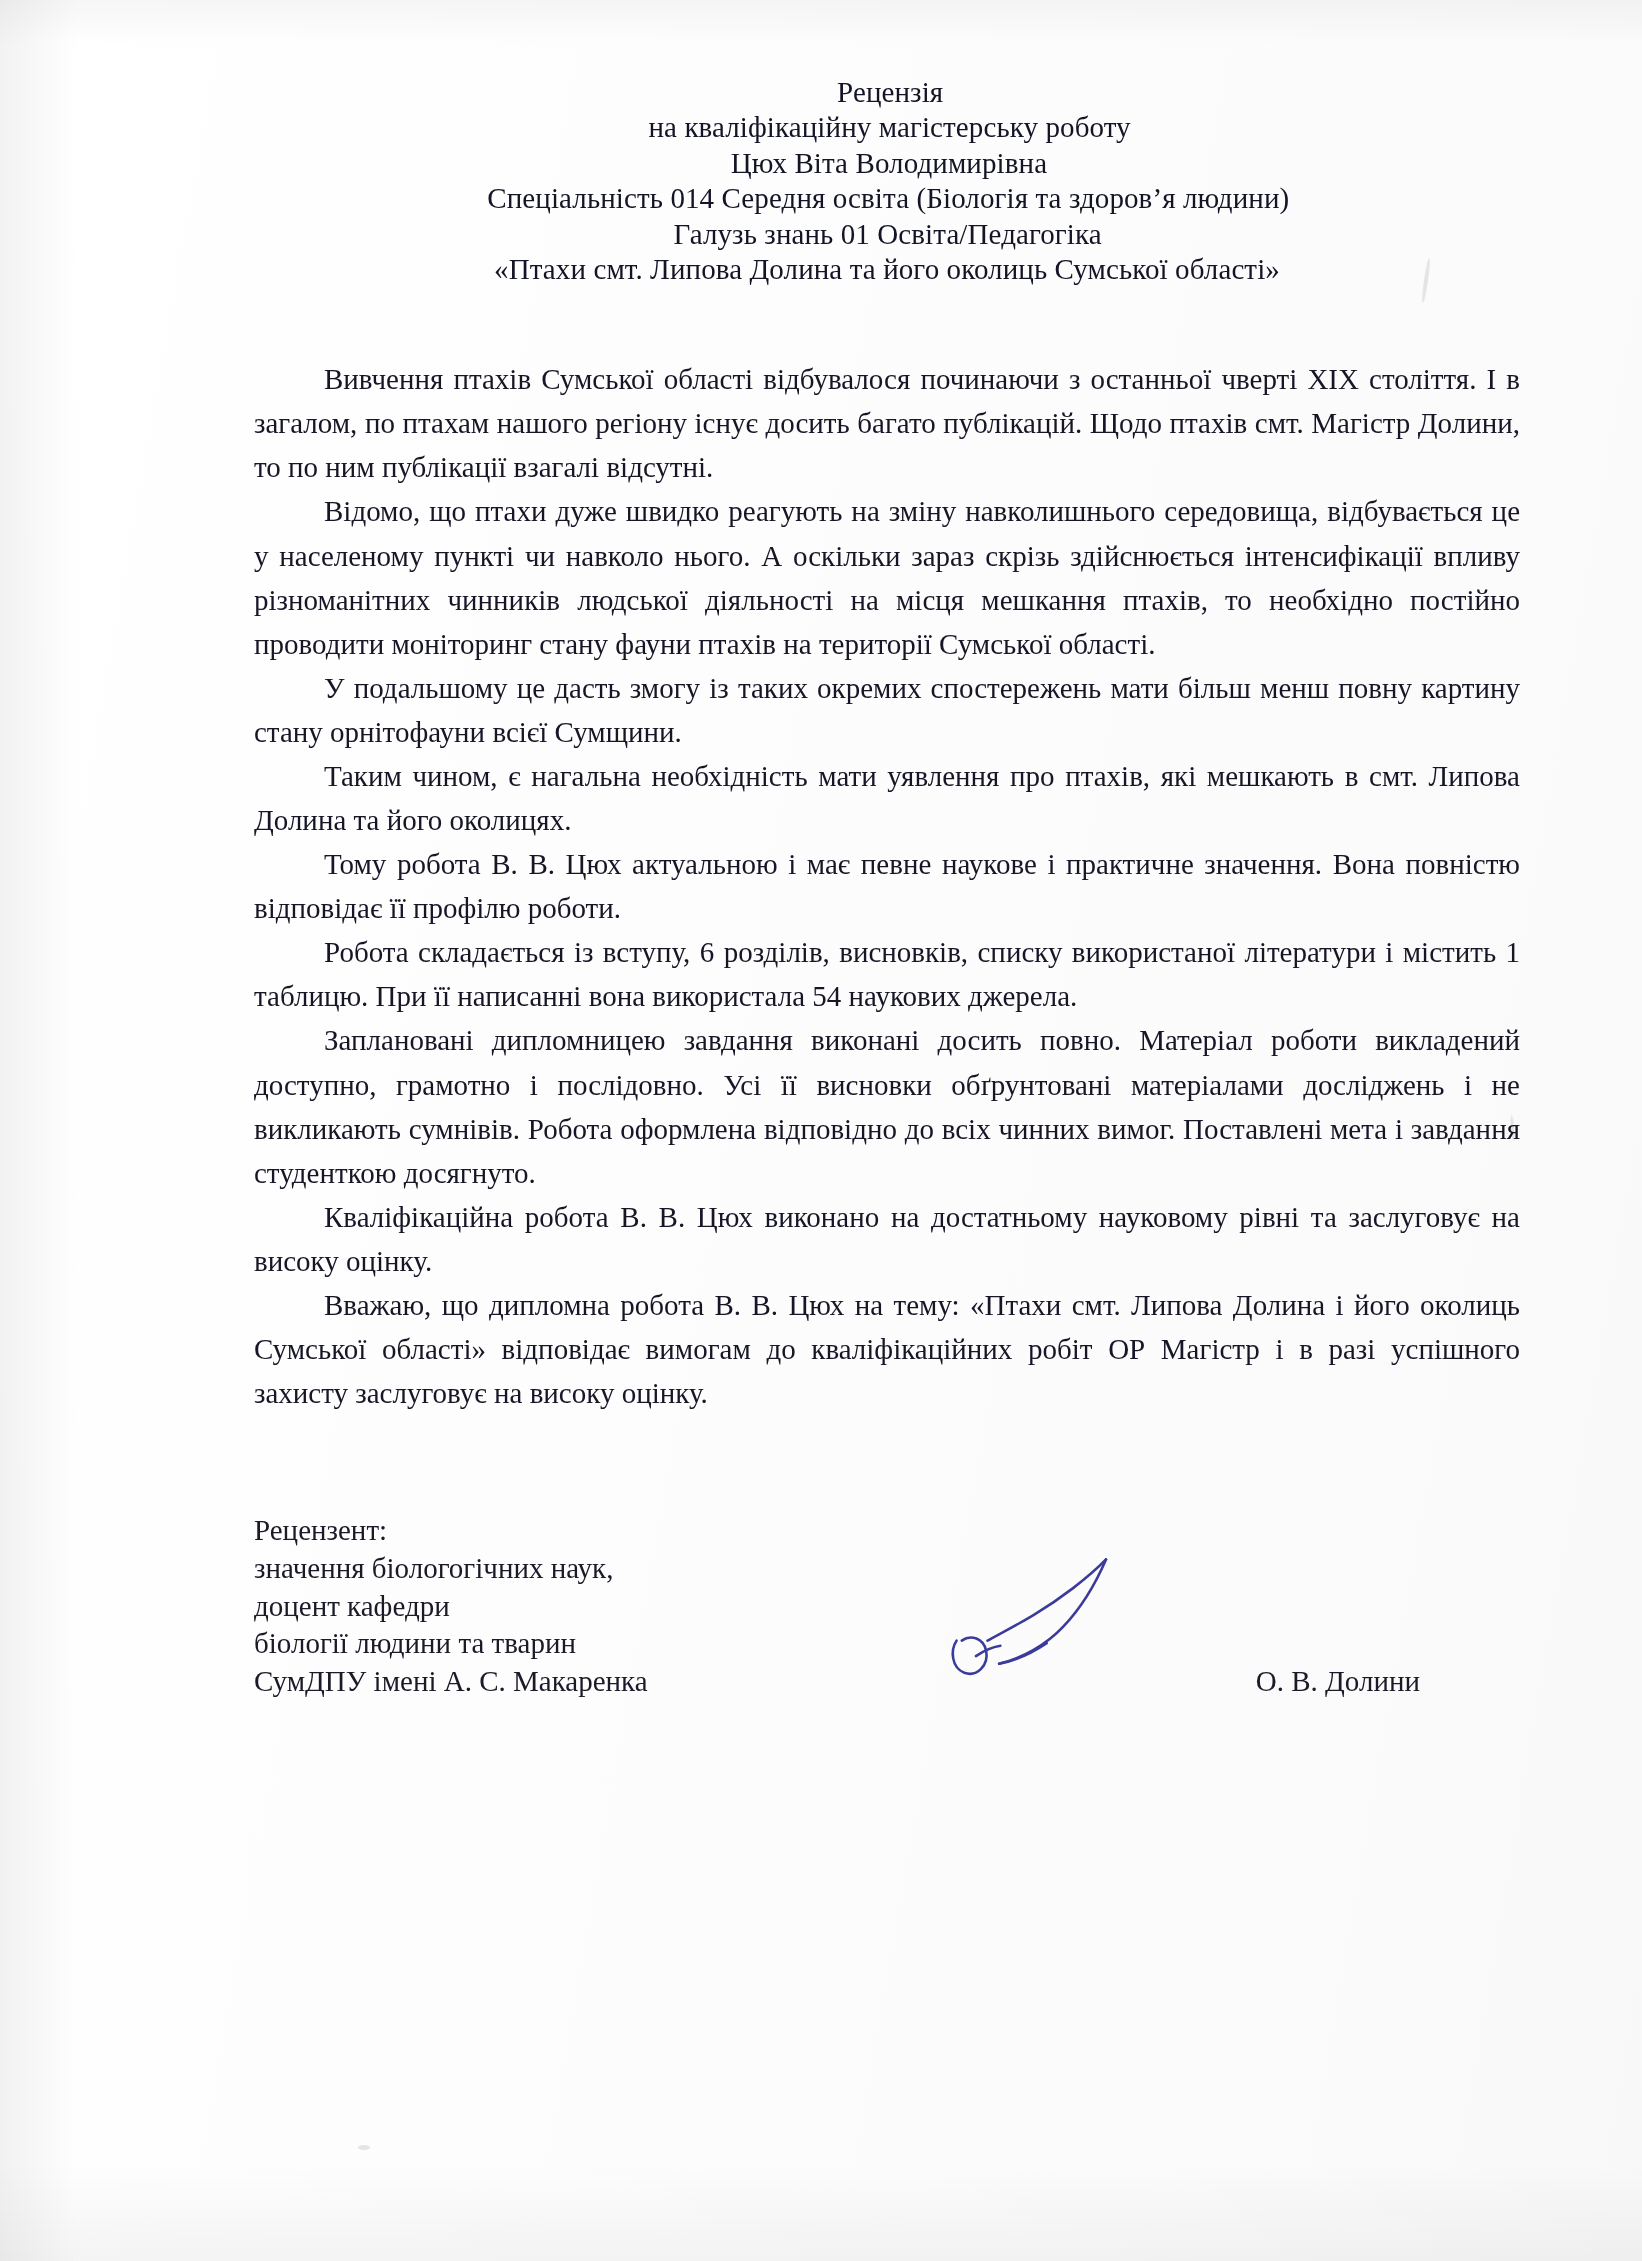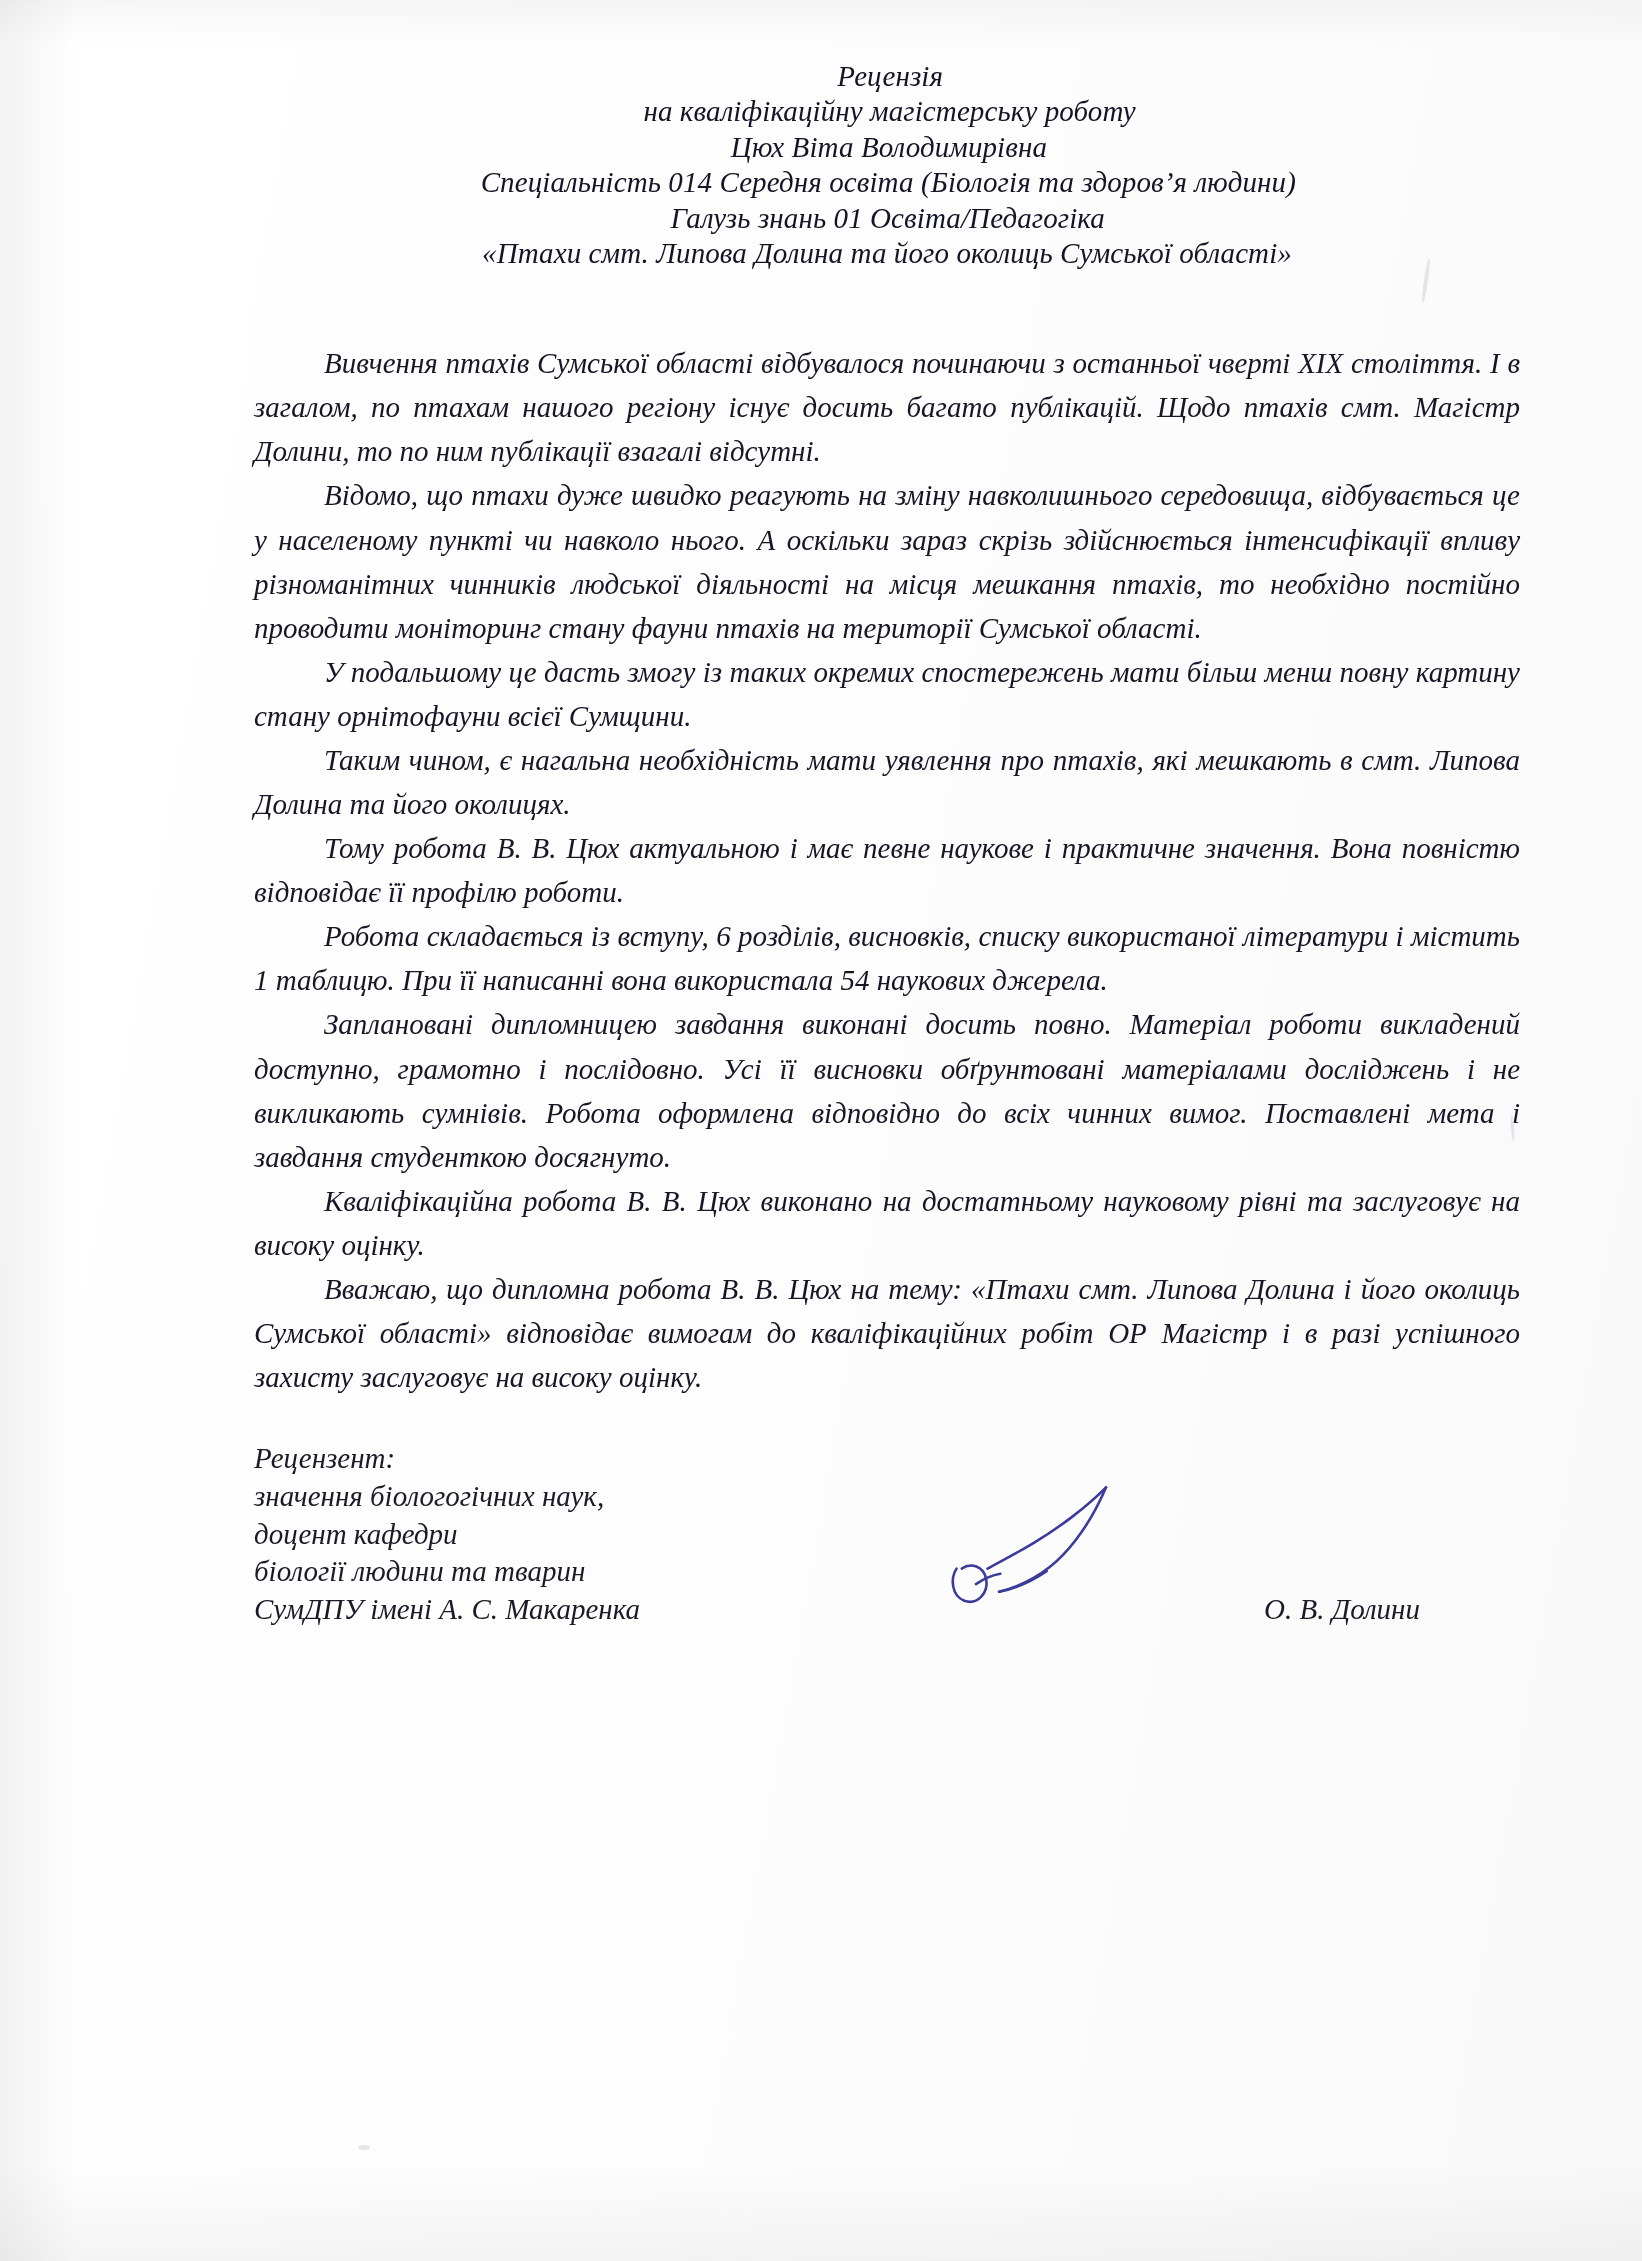--- a/index.html
+++ b/index.html
@@ -40,23 +40,22 @@
   .scan-shadow-bottom {
     position: absolute;
     left: 0; right: 0; bottom: 0; height: 97px;
     background: linear-gradient(0deg, rgba(0,0,0,0.04), rgba(0,0,0,0));
     pointer-events: none;
   }
 
   .content {
     position: absolute;
     left: 254px;
-    top: 59px;
+    top: 75px;
     width: 1266px;
-    font-style: italic;
   }
 
   .header-block {
     text-align: center;
     font-size: 29px;
     line-height: 1.22;
     letter-spacing: 0.1px;
     color: #141427;
   }
   .header-line {
@@ -79,21 +78,21 @@
     color: #161627;
   }
   .para {
     margin: 0;
     text-indent: 70px;
     text-align: justify;
     text-justify: inter-word;
   }
 
   .sign-block {
-    margin-top: 41px;
+    margin-top: 97px;
     font-size: 29px;
     line-height: 1.30;
     position: relative;
   }
   .sign-line {
     display: block;
     white-space: nowrap;
   }
   .sign-row {
     display: flex;

